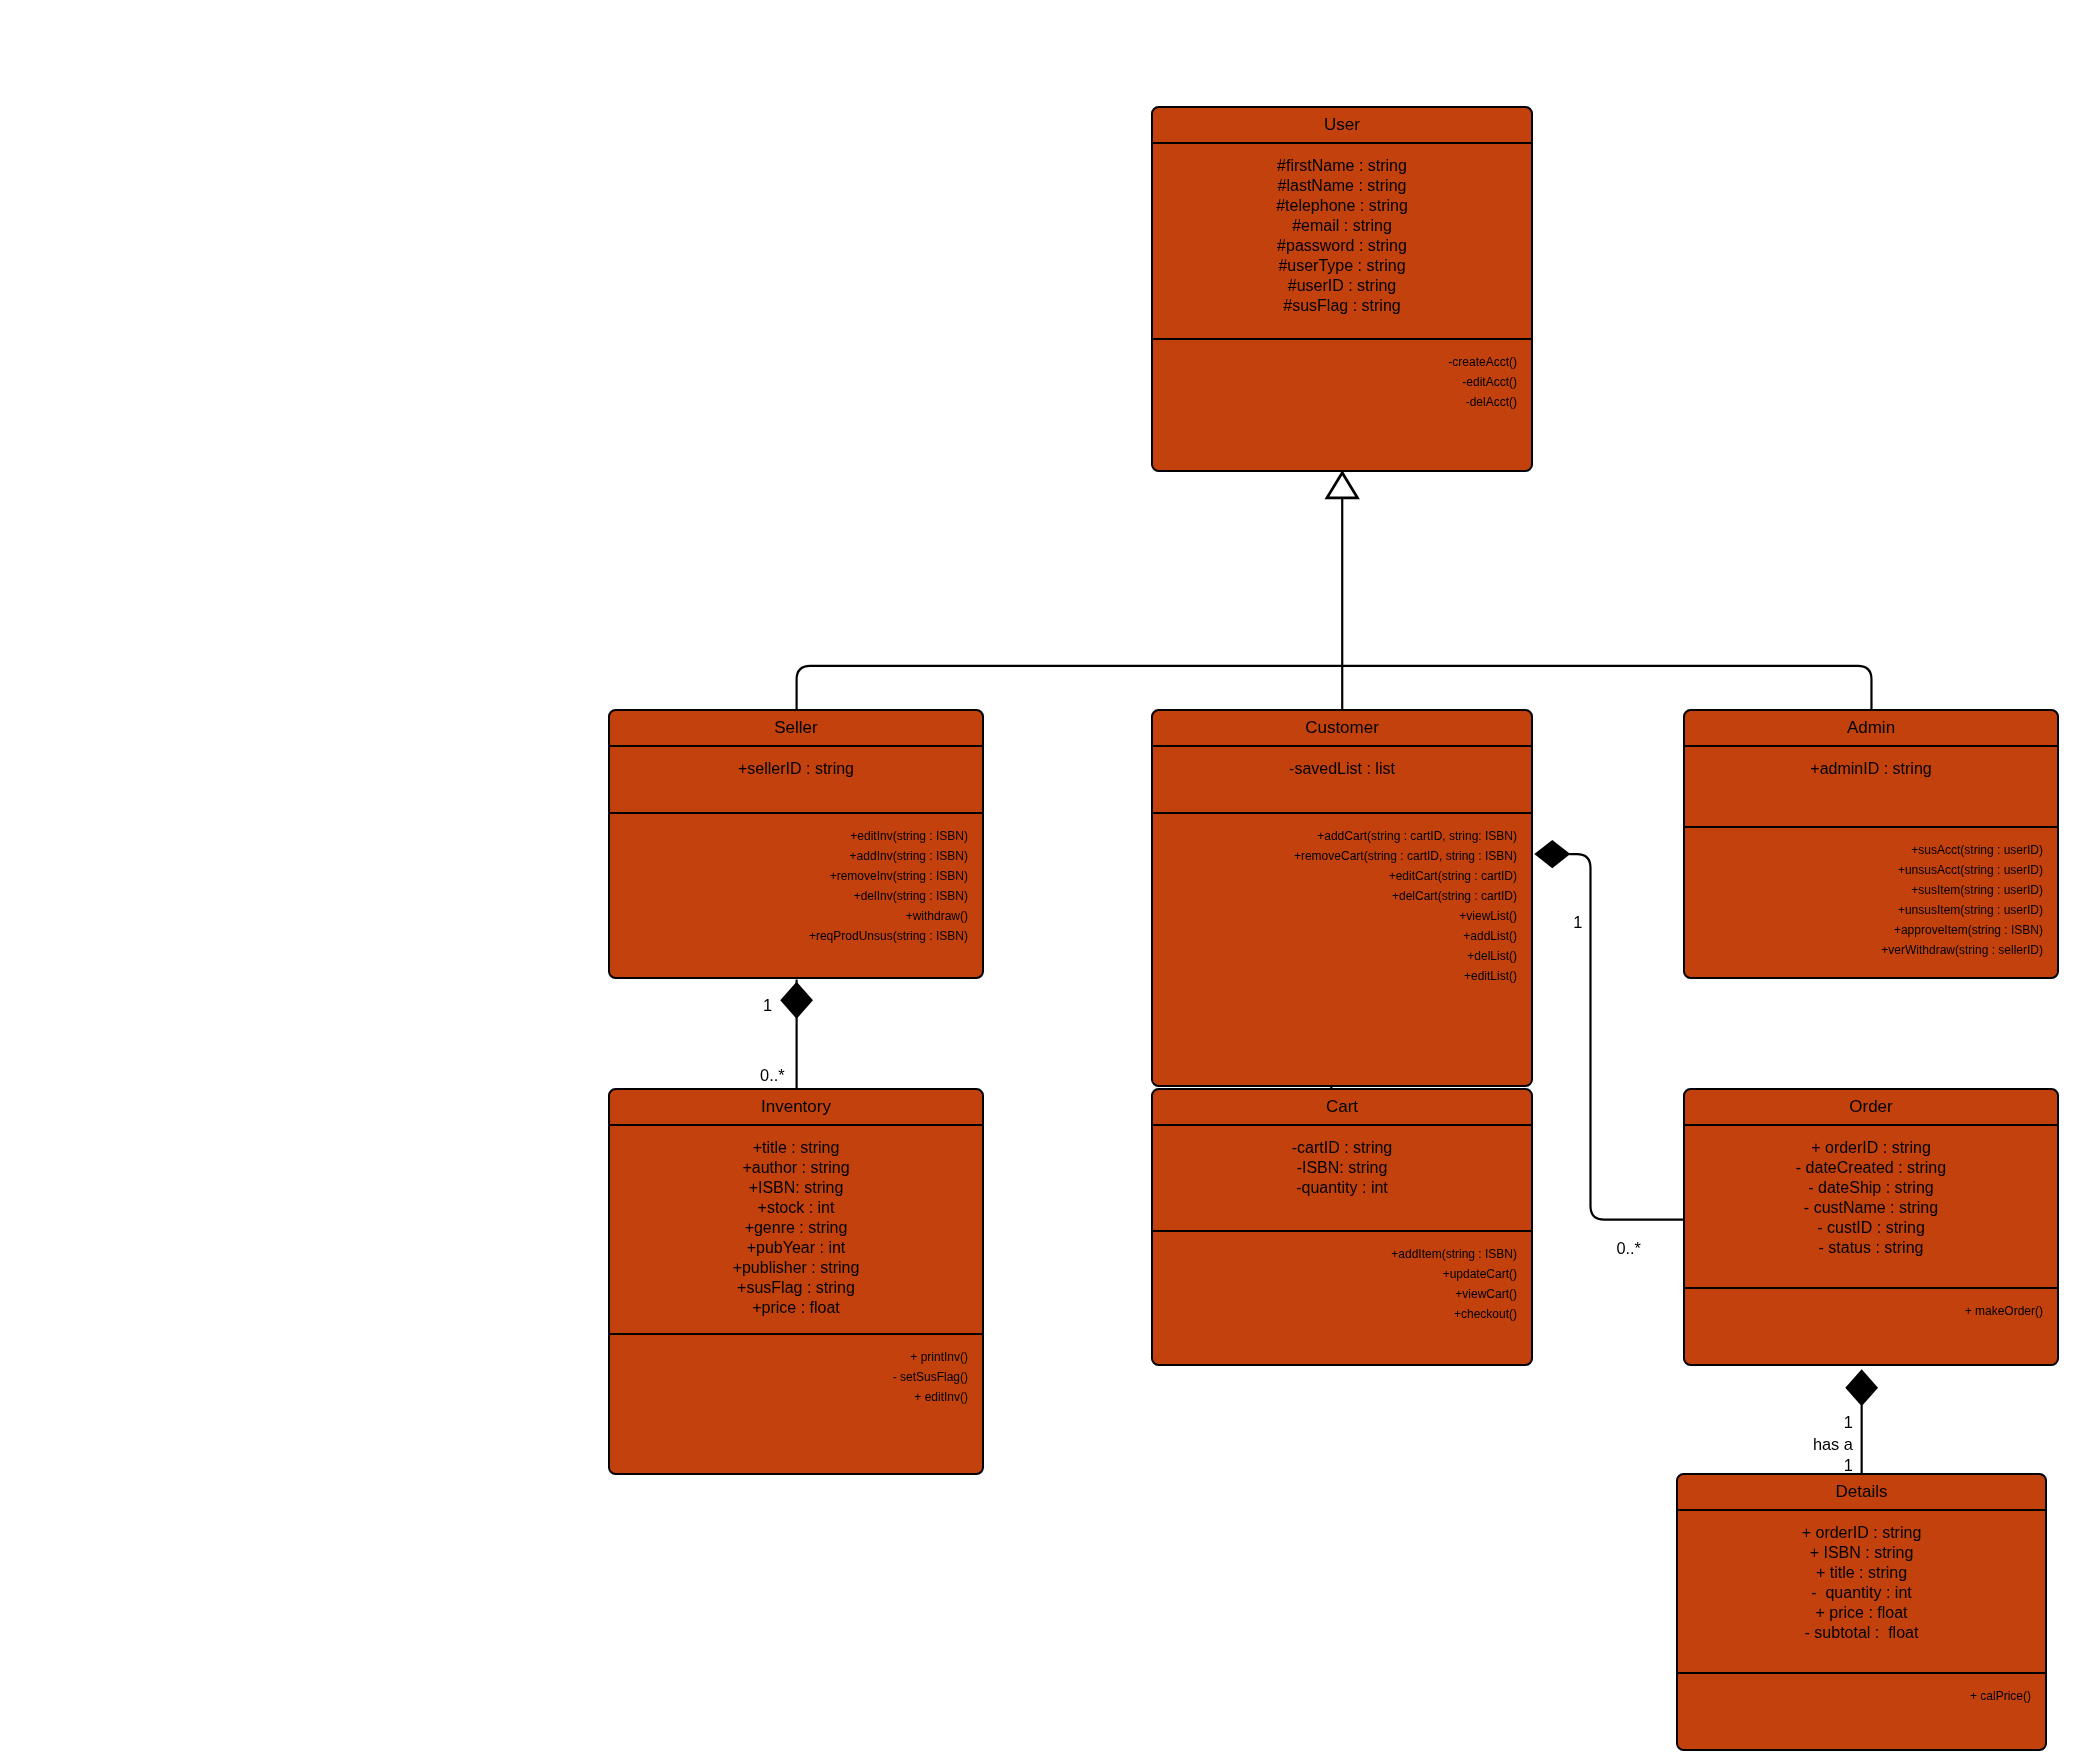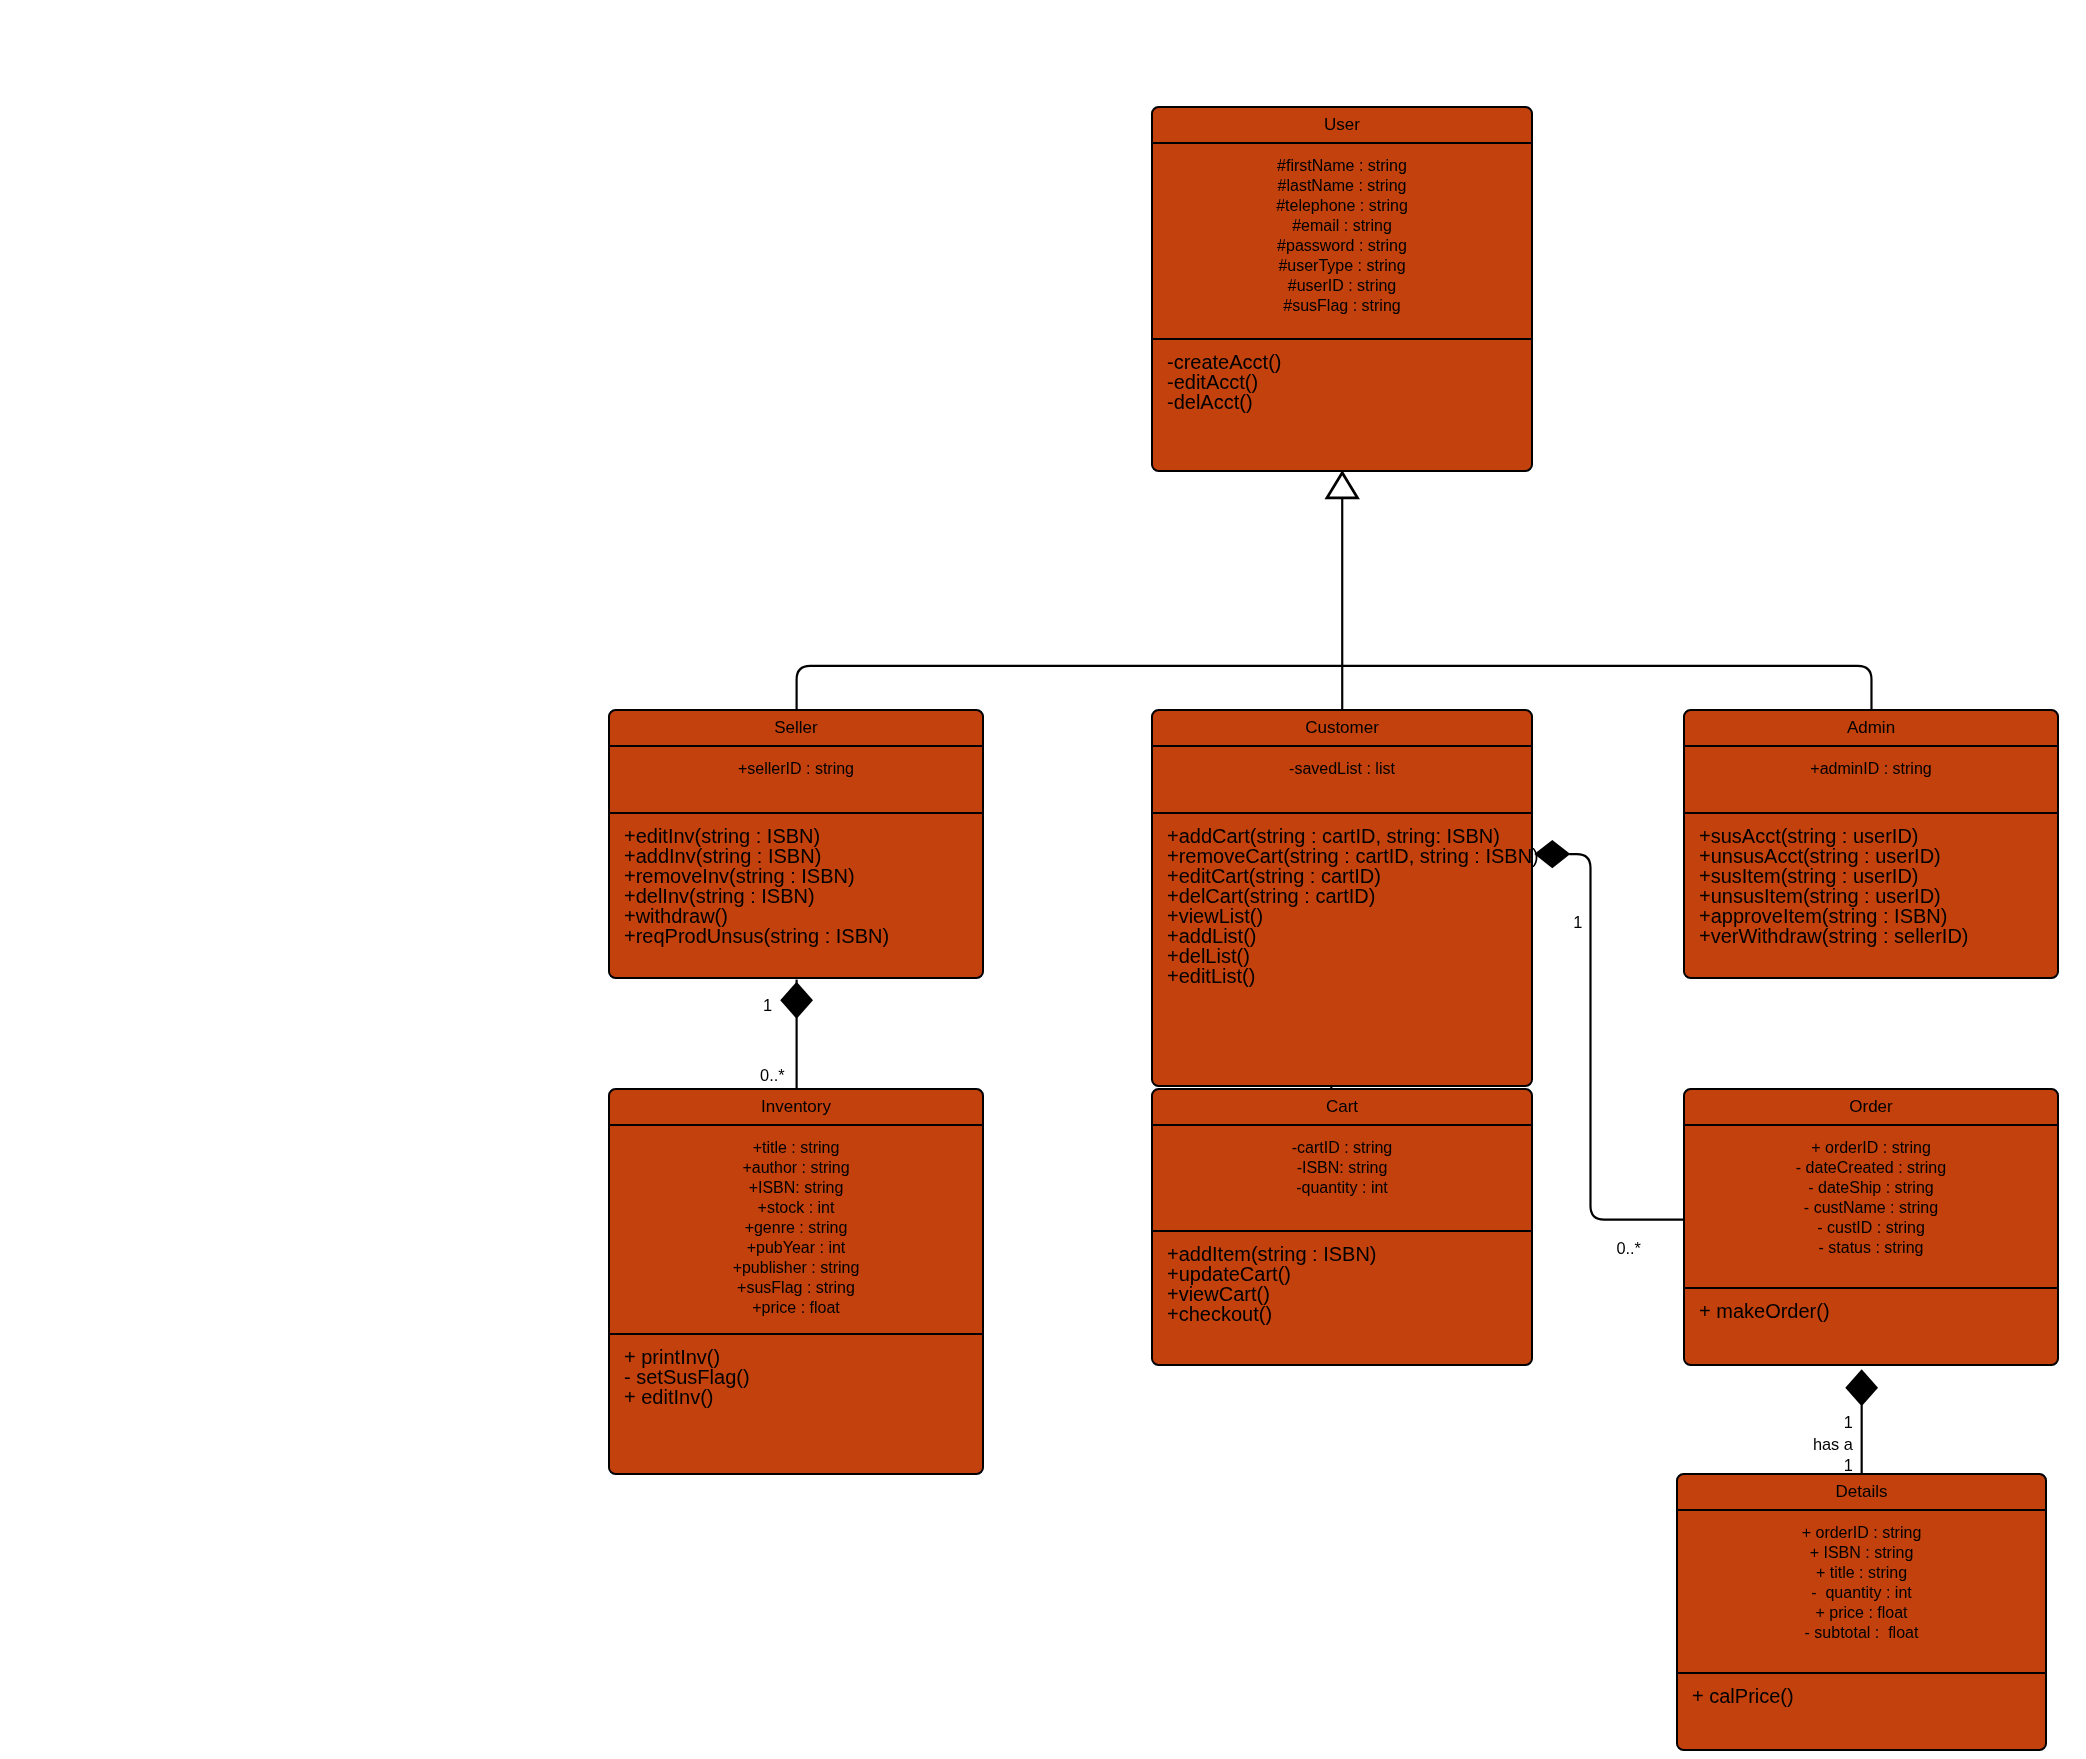--- a/index.html
+++ b/index.html
@@ -44,23 +44,24 @@
     box-sizing: border-box;
     padding: 12px 14px 0 14px;
     font-size: 16px;
     line-height: 20px;
     text-align: center;
   }
   .cls-methods {
     flex: 1 1 auto;
     box-sizing: border-box;
     padding: 12px 14px 6px 14px;
-    font-size: 20px;
+    font-size: 12px;
     line-height: 20px;
     border-top: 2.2px solid #000000;
+    text-align: right;
   }
   .cls-attrs div, .cls-methods div {
     white-space: pre;
   }
   .edge-label {
     font-family: "Liberation Sans", sans-serif;
     font-size: 30px;
     fill: #000000;
   }
 </style>
@@ -153,21 +154,21 @@
         <div>+delCart(string : cartID)</div>
         <div>+viewList()</div>
         <div>+addList()</div>
         <div>+delList()</div>
         <div>+editList()</div>
       </div>
   </div>
 
   <div class="cls" style="left:1683px;top:709px;width:376px;height:270px">
     <div class="cls-title">Admin</div>
-    <div class="cls-attrs" style="height:65px">
+    <div class="cls-attrs" style="height:79px">
         <div>+adminID : string</div>
       </div>
     <div class="cls-methods">
         <div>+susAcct(string : userID)</div>
         <div>+unsusAcct(string : userID)</div>
         <div>+susItem(string : userID)</div>
         <div>+unsusItem(string : userID)</div>
         <div>+approveItem(string : ISBN)</div>
         <div>+verWithdraw(string : sellerID)</div>
       </div>

